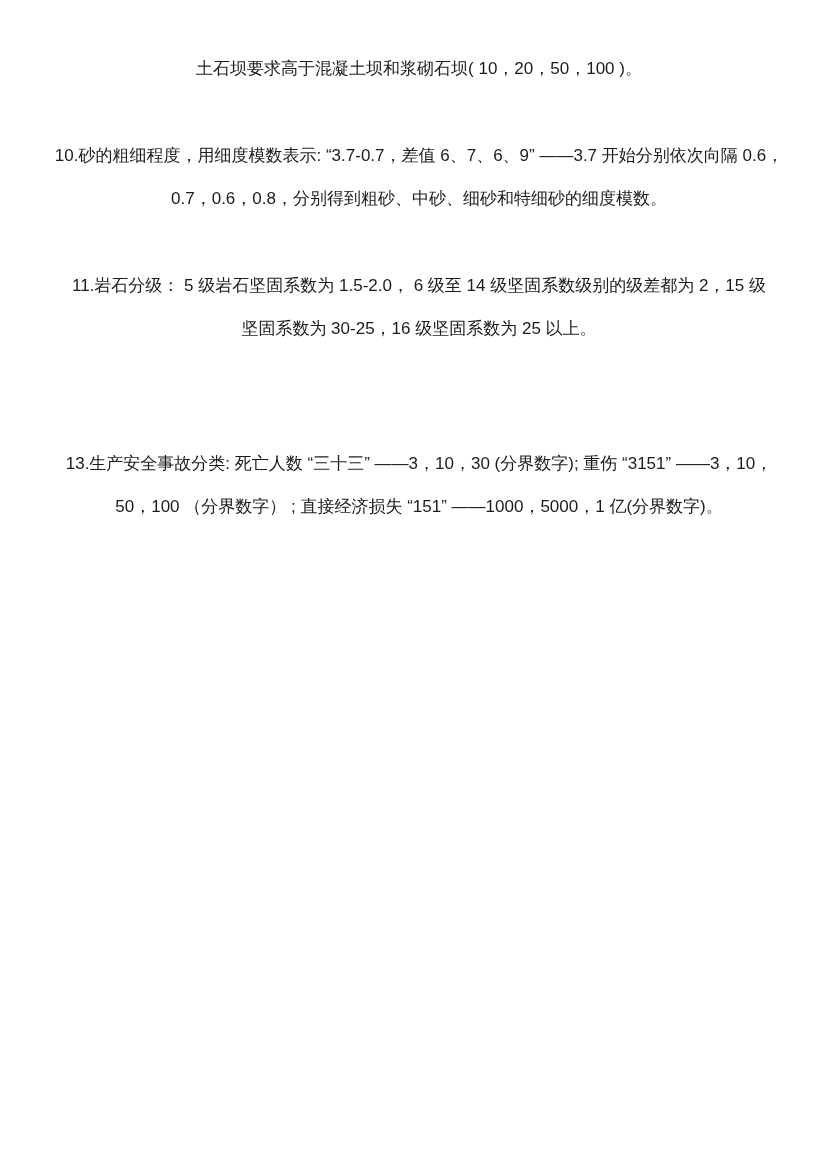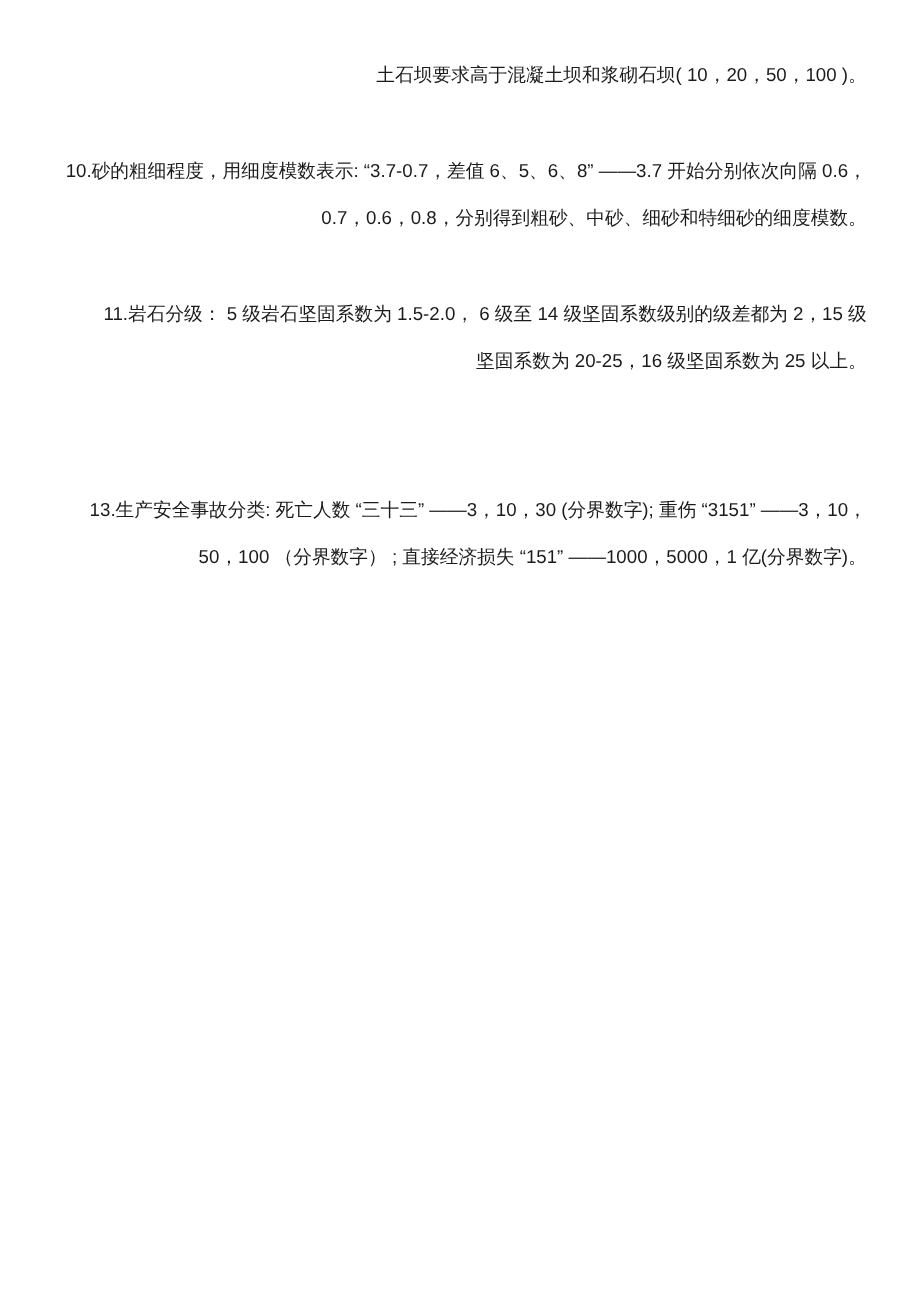--- a/index.html
+++ b/index.html
@@ -22,38 +22,38 @@
       padding: 47px 42px 0 50px;
     }
     .doc-par {
       font-family: "Liberation Sans", "DejaVu Sans", sans-serif;
       font-size: 17px;
       line-height: 43px;
       color: #1b1b1b;
       margin: 0 0 44px 0;
       white-space: pre-line;       
       word-break: break-all;
-      text-align: right;
+      text-align: center;
     }
     
     .doc-par.gap-xl {
       margin-bottom: 92px;
     }
   </style>
 </head>
 <body>
 
 <div class="doc-page">
 
   <p class="doc-par">土石坝要求高于混凝土坝和浆砌石坝( 10，20，50，100 )。</p>
 
-  <p class="doc-par">10.砂的粗细程度，用细度模数表示: “3.7-0.7，差值 6、5、6、8” ——3.7 开始分别依次向隔 0.6，
+  <p class="doc-par">10.砂的粗细程度，用细度模数表示: “3.7-0.7，差值 6、7、6、9” ——3.7 开始分别依次向隔 0.6，
 0.7，0.6，0.8，分别得到粗砂、中砂、细砂和特细砂的细度模数。</p>
 
   <p class="doc-par gap-xl">11.岩石分级：  5 级岩石坚固系数为 1.5-2.0，  6 级至 14 级坚固系数级别的级差都为 2，15 级
-坚固系数为 20-25，16 级坚固系数为 25 以上。</p>
+坚固系数为 30-25，16 级坚固系数为 25 以上。</p>
 
 
   <p class="doc-par">13.生产安全事故分类: 死亡人数 “三十三” ——3，10，30 (分界数字); 重伤 “3151” ——3，10，
 50，100 （分界数字） ; 直接经济损失 “151” ——1000，5000，1 亿(分界数字)。</p>
 
 
 </div>
 
 </body></html>

